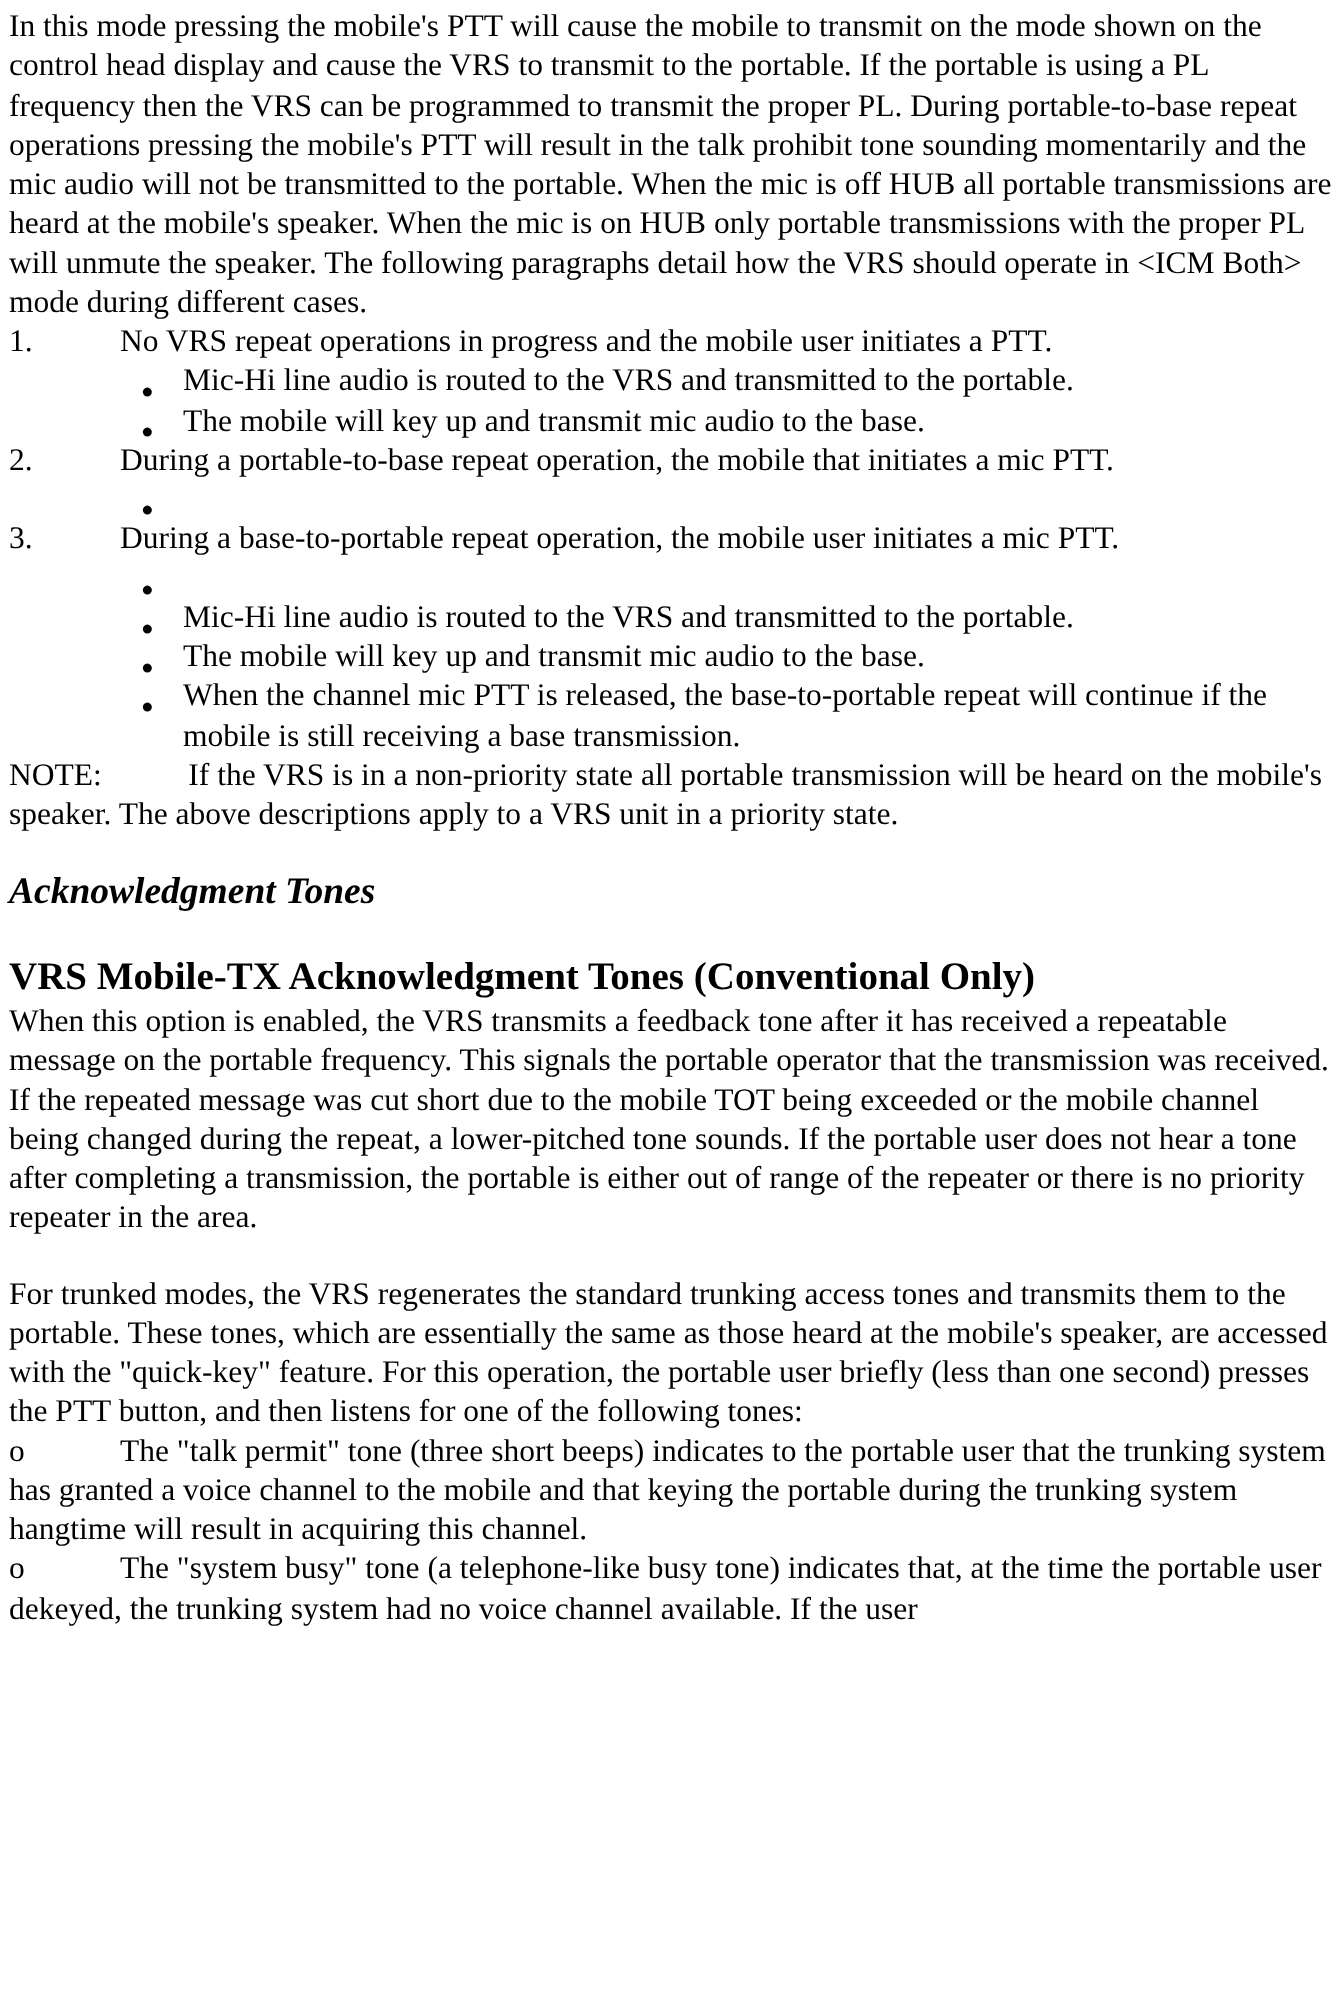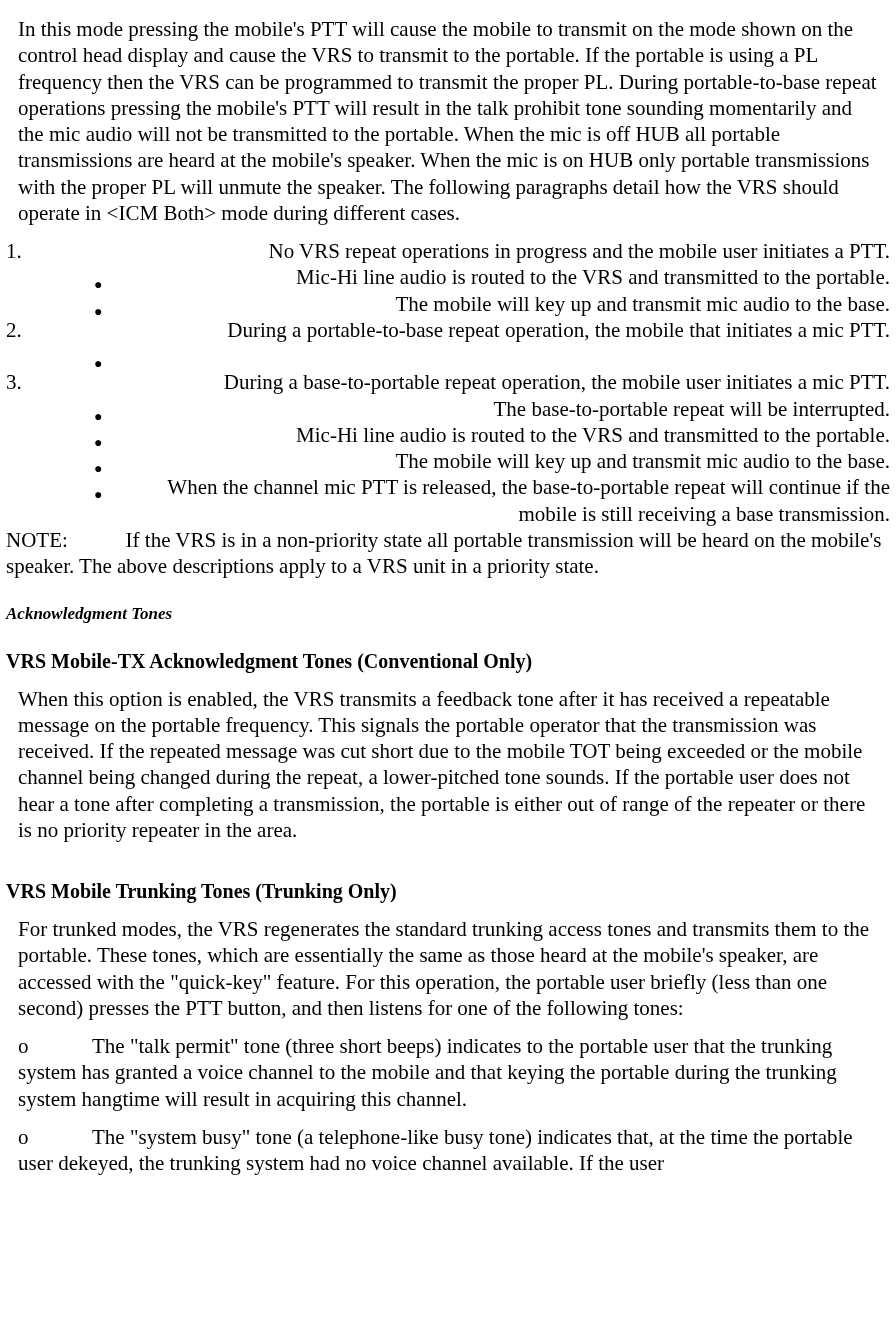--- a/index.html
+++ b/index.html
@@ -10,21 +10,21 @@
     font-family: "Times New Roman", Times, serif;
     font-size: 21px;
     color: #000;
     line-height: 1.25;
   }
   .page {
     padding: 4px 6px 0 6px;
     box-sizing: border-box;
   }
   .para {
-    margin: 12px;
+    margin: 0;
   }
   .list-row {
     display: flex;
     flex-direction: row;
   }
   .num-col {
     width: 74px;
     flex: 0 0 74px;
   }
   .bullet-col {
@@ -36,40 +36,39 @@
   .bullet-dot {
     display: inline-block;
     font-size: 14px;
     line-height: 1;
     position: relative;
     top: 5px;
     left: 14px;
   }
   .item-text {
     flex: 1;
-    text-align: right;
   }
   .indent-bullet .num-col {
     width: 74px;
   }
   .note-row {
     margin: 0;
   }
   .spacer {
     height: 24px;
   }
   .h-italic {
     font-style: italic;
     font-weight: bold;
-    font-size: 17px;
+    font-size: 25px;
     margin: 0;
   }
   .h-bold {
     font-weight: bold;
-    font-size: 20px;
+    font-size: 26px;
     margin: 0;
   }
 </style>
 </head>
 <body>
 
 <div class="page">
 
   <p class="para">In this mode pressing the mobile's PTT will cause the mobile to transmit on the mode shown on the control head display and cause the VRS to transmit to the portable. If the portable is using a PL frequency then the VRS can be programmed to transmit the proper PL. During portable-to-base repeat operations pressing the mobile's PTT will result in the talk prohibit tone sounding momentarily and the mic audio will not be transmitted to the portable. When the mic is off HUB all portable transmissions are heard at the mobile's speaker. When the mic is on HUB only portable transmissions with the proper PL will unmute the speaker.    The following paragraphs detail how the VRS should operate in &lt;ICM Both&gt; mode during different cases.</p>
 
@@ -97,21 +96,20 @@
     <div class="bullet-col"><span class="bullet-dot">●</span></div>
   </div>
 
   <div class="list-row">
     <div class="num-col">3.</div>
     <div class="item-text">During a base-to-portable repeat operation, the mobile user initiates a mic PTT.</div>
   </div>
   <div class="list-row indent-bullet">
     <div class="num-col"></div>
     <div class="bullet-col"><span class="bullet-dot">●</span></div>
-    <div class="item-text">The base-to-portable repeat will be interrupted.</div>
   </div>
   <div class="list-row indent-bullet">
     <div class="num-col"></div>
     <div class="bullet-col"><span class="bullet-dot">●</span></div>
     <div class="item-text">Mic-Hi line audio is routed to the VRS and transmitted to the portable.</div>
   </div>
   <div class="list-row indent-bullet">
     <div class="num-col"></div>
     <div class="bullet-col"><span class="bullet-dot">●</span></div>
     <div class="item-text">The mobile will key up and transmit mic audio to the base.</div>
@@ -130,21 +128,20 @@
 
   <p class="h-italic">Acknowledgment Tones</p>
 
   <div class="spacer"></div>
 
   <p class="h-bold">VRS Mobile-TX Acknowledgment Tones (Conventional Only)</p>
   <p class="para">When this option is enabled, the VRS transmits a feedback tone after it has received a repeatable message on the portable frequency. This signals the portable operator that the transmission was received. If the repeated message was cut short due to the mobile TOT being exceeded or the mobile channel being changed during the repeat, a lower-pitched tone sounds. If the portable user does not hear a tone after completing a transmission, the portable is either out of range of the repeater or there is no priority repeater in the area.</p>
 
   <div class="spacer"></div>
 
-  <p class="h-bold">VRS Mobile Trunking Tones (Trunking Only)</p>
   <p class="para">For trunked modes, the VRS regenerates the standard trunking access tones and transmits them to the portable. These tones, which are essentially the same as those heard at the mobile's speaker, are accessed with the "quick-key" feature. For this operation, the portable user briefly (less than one second) presses the PTT button, and then listens for one of the following tones:</p>
 
   <p class="para">
     <span style="display:inline-block; width:74px;">o</span><span>The "talk permit" tone (three short beeps) indicates to the portable user that the trunking system has granted a voice channel to the mobile and that keying the portable during the trunking system hangtime will result in acquiring this channel.</span>
   </p>
   <p class="para">
     <span style="display:inline-block; width:74px;">o</span><span>The "system busy" tone (a telephone-like busy tone) indicates that, at the time the portable user dekeyed, the trunking system had no voice channel available. If the user</span>
   </p>
 
 </div>

